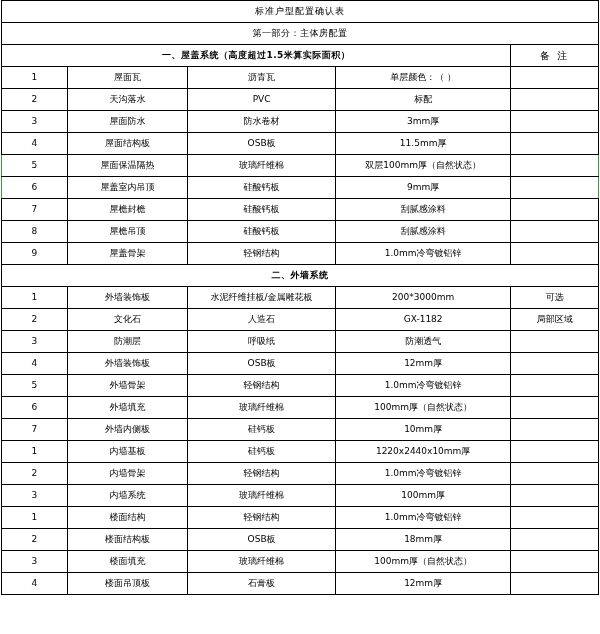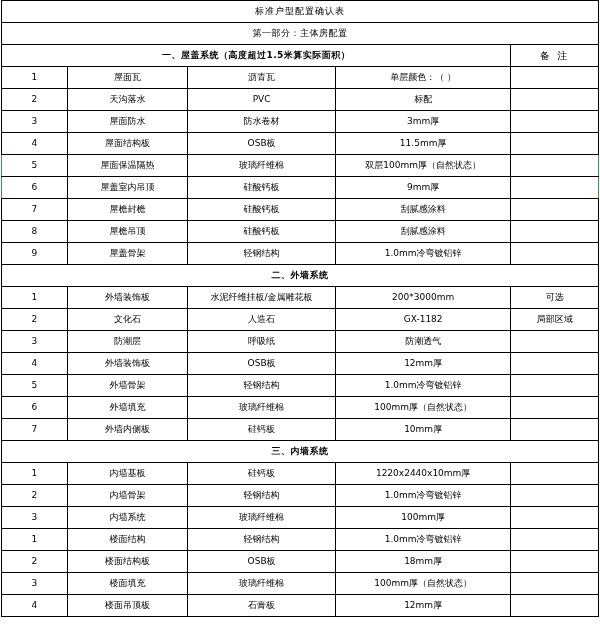--- a/index.html
+++ b/index.html
@@ -218,23 +218,20 @@
         <td></td>
       </tr>
       <tr>
         <td>7</td>
         <td>外墙内侧板</td>
         <td>硅钙板</td>
         <td>10mm厚</td>
         <td></td>
       </tr>
 
-      <tr class="section-row">
-        <td colspan="5">三、内墙系统</td>
-      </tr>
 
       <tr>
         <td>1</td>
         <td>内墙基板</td>
         <td>硅钙板</td>
         <td>1220x2440x10mm厚</td>
         <td></td>
       </tr>
       <tr>
         <td>2</td>

